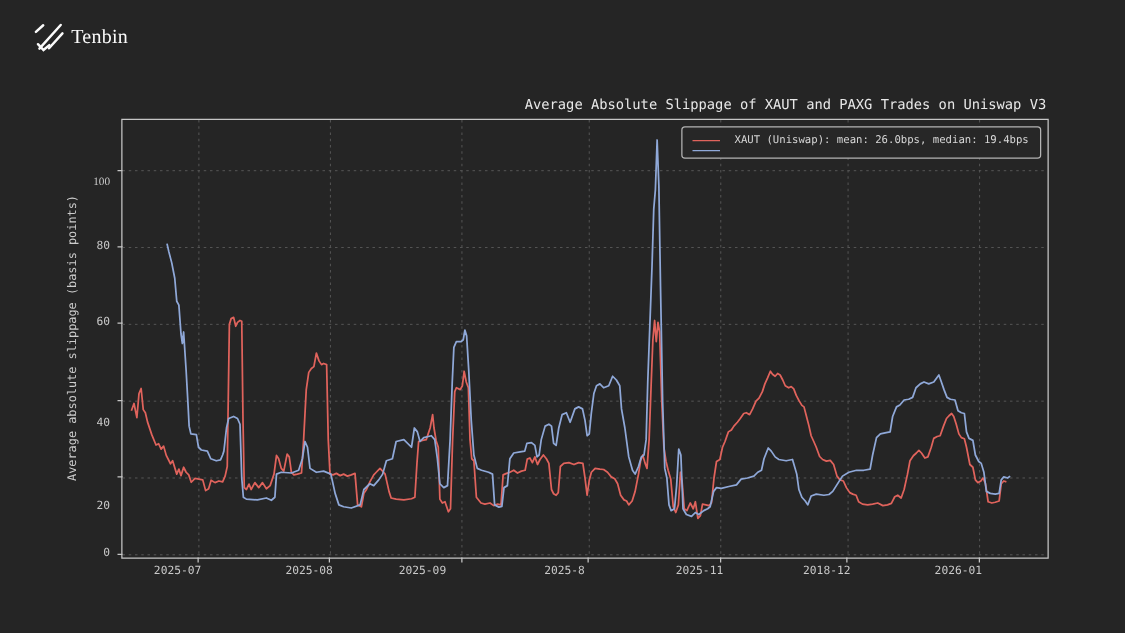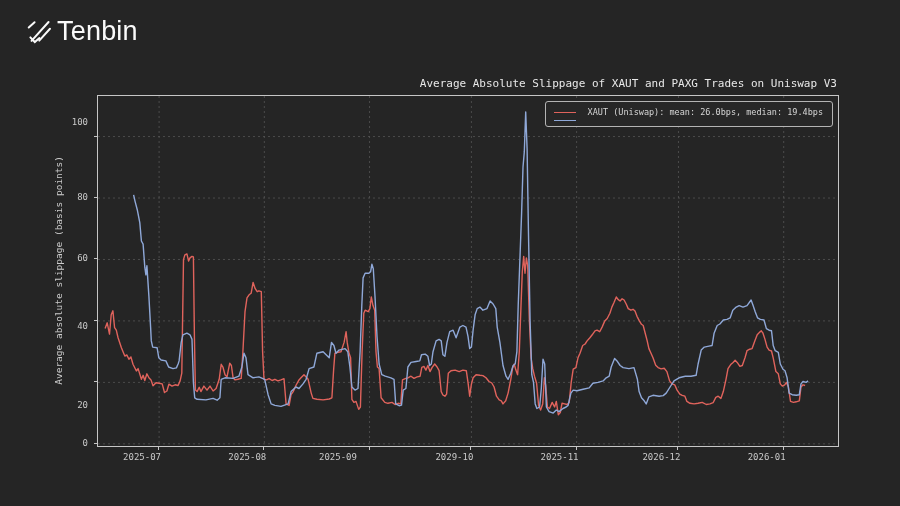--- a/index.html
+++ b/index.html
@@ -11,22 +11,22 @@
     font-family:"DejaVu Sans Mono", monospace;
   }
   
   .brand{
     position:absolute;left:25px;top:16px;
     display:flex;align-items:center;gap:4px;
   }
   .brand svg{display:block;}
   .brand-name{
     color:#fafafa;
-    font-family:Liberation Sans, sans-serif;
-    font-size:27px;font-weight:500;letter-spacing:0.2px;
+    font-family:Liberation Serif, serif;
+    font-size:16px;font-weight:500;letter-spacing:0.2px;
   }
   
   .chart-title{
     position:absolute;left:97px;top:77px;width:740px;
     text-align:right;color:#e8e8e8;font-size:11px;letter-spacing:0px;
     white-space:nowrap;
   }
   .plot{
     position:absolute;left:97px;top:95px;width:740px;height:350px;
     border:1px solid #c6c6c6;
@@ -112,35 +112,35 @@
         <span class="legend-swatch" style="border-top-color: rgb(143, 168, 216);"></span>
       </div>
     </div>
 </div>
 
 <div id="axes">
     <div class="ytick-label" style="top: 442.849px;">0</div>
     <div class="ytick-mark" style="top: 442.849px;"></div>
     <div class="ytick-label" style="top: 381.392px; margin-top: 24px;">20</div>
     <div class="ytick-mark" style="top: 381.392px;"></div>
-    <div class="ytick-label" style="top: 326px;">40</div>
+    <div class="ytick-label" style="top: 339px;">40</div>
     <div class="ytick-mark" style="top: 319.934px;"></div>
     <div class="ytick-label" style="top: 258.477px;">60</div>
     <div class="ytick-mark" style="top: 258.477px;"></div>
     <div class="ytick-label" style="top: 197.019px;">80</div>
     <div class="ytick-mark" style="top: 197.019px;"></div>
-    <div class="ytick-label" style="top: 122px;">100</div>
+    <div class="ytick-label" style="top: 145px; font-family: Liberation Serif, serif;">100</div>
     <div class="ytick-mark" style="top: 135.562px;"></div>
     <div class="xtick-label" style="left: 158.101px;">2025-07</div>
     <div class="xtick-mark" style="left: 158.101px;"></div>
     <div class="xtick-label" style="left: 263.33px;">2025-08</div>
     <div class="xtick-mark" style="left: 263.33px;"></div>
     <div class="xtick-label" style="left: 354px;">2025-09</div>
     <div class="xtick-mark" style="left: 368.56px;"></div>
-    <div class="xtick-label" style="left: 470.394px;">2029-10</div>
+    <div class="xtick-label" style="left: 470.394px;">2025-8</div>
     <div class="xtick-mark" style="left: 470.394px;"></div>
     <div class="xtick-label" style="left: 575.624px;">2025-11</div>
     <div class="xtick-mark" style="left: 575.624px;"></div>
-    <div class="xtick-label" style="left: 677.459px;">2026-12</div>
+    <div class="xtick-label" style="left: 677.459px;">2018-12</div>
     <div class="xtick-mark" style="left: 677.459px;"></div>
     <div class="xtick-label" style="left: 782.688px;">2026-01</div>
     <div class="xtick-mark" style="left: 782.688px;"></div>
   </div>
 
 </body></html>

